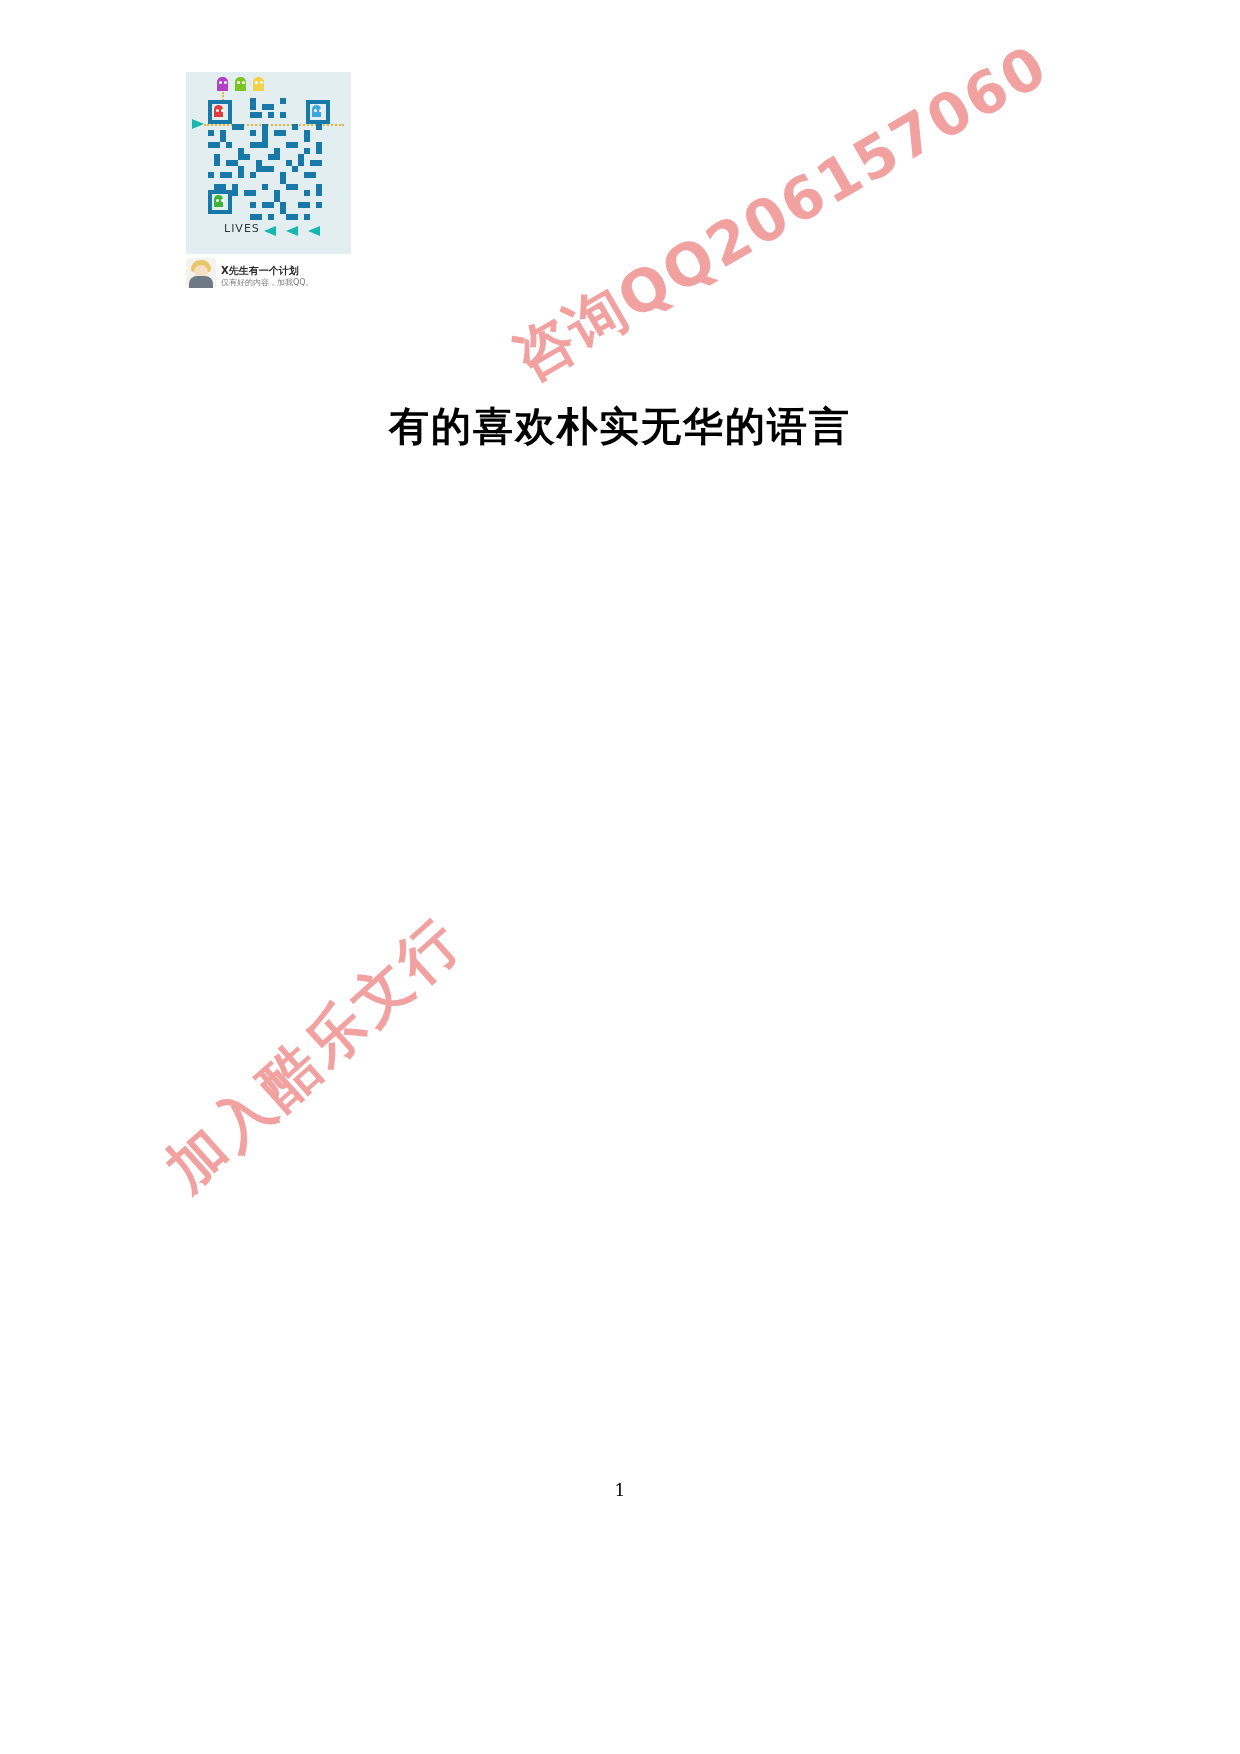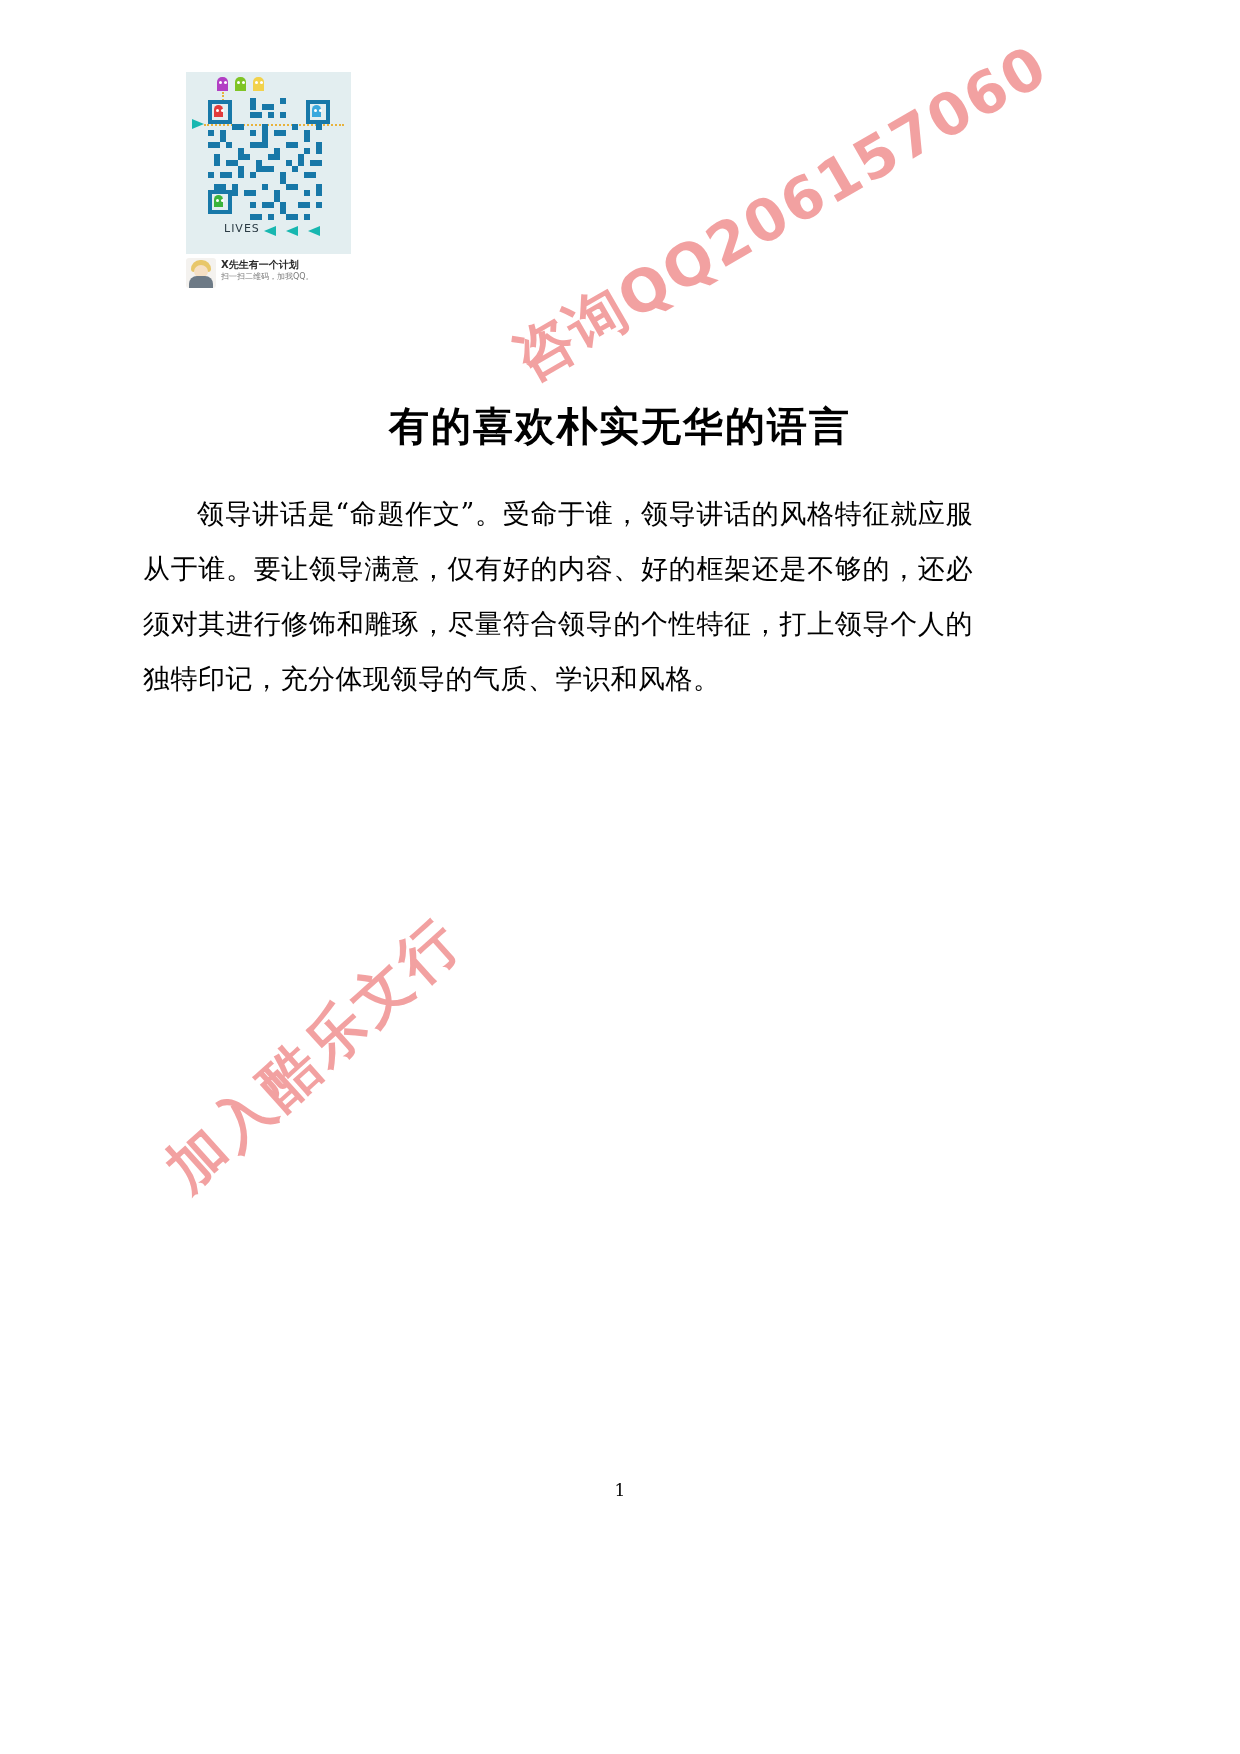--- a/index.html
+++ b/index.html
@@ -93,21 +93,21 @@
     left: 38px;
     top: 150px;
     font-size: 11px;
     letter-spacing: 1px;
     color: #2b3b44;
     font-family: "DejaVu Sans", "Liberation Sans", sans-serif;
   }
   .qr-caption {
     margin-top: 4px;
     display: flex;
-    align-items: flex-start;
+    align-items: flex-end;
     gap: 5px;
   }
   .avatar {
     width: 30px;
     height: 30px;
     border-radius: 3px;
     position: relative;
     background: #f4f2ef;
     overflow: hidden;
     flex: 0 0 auto;
@@ -341,30 +341,29 @@
     </div>
 
     <div class="qr-caption">
       <div class="avatar">
         <div class="hair"></div>
         <div class="face"></div>
         <div class="body"></div>
       </div>
       <div class="cap-text">
         <div class="cap-title">X先生有一个计划</div>
-        <div class="cap-sub">扫一扫二维码，加我QQ。</div>
+        <div class="cap-sub">仅有好的内容，加我QQ。</div>
       </div>
     </div>
   </div>
 
 
   <h1 class="doc-title">有的喜欢朴实无华的语言</h1>
 
   <div class="body-wrap">
-    <p class="para">领导讲话是“命题作文”。受命于谁，领导讲话的风格特征就应服从于谁。要让领导满意，仅有好的内容、好的框架还是不够的，还必须对其进行修饰和雕琢，尽量符合领导的个性特征，打上领导个人的独特印记，充分体现领导的气质、学识和风格。</p>
   </div>
 
   <div class="wm wm-top">咨询QQ206157060</div>
   <div class="wm wm-bottom">加入酷乐文行</div>
 
   <div class="page-number">1</div>
 
 </div>
 
 </body></html>

